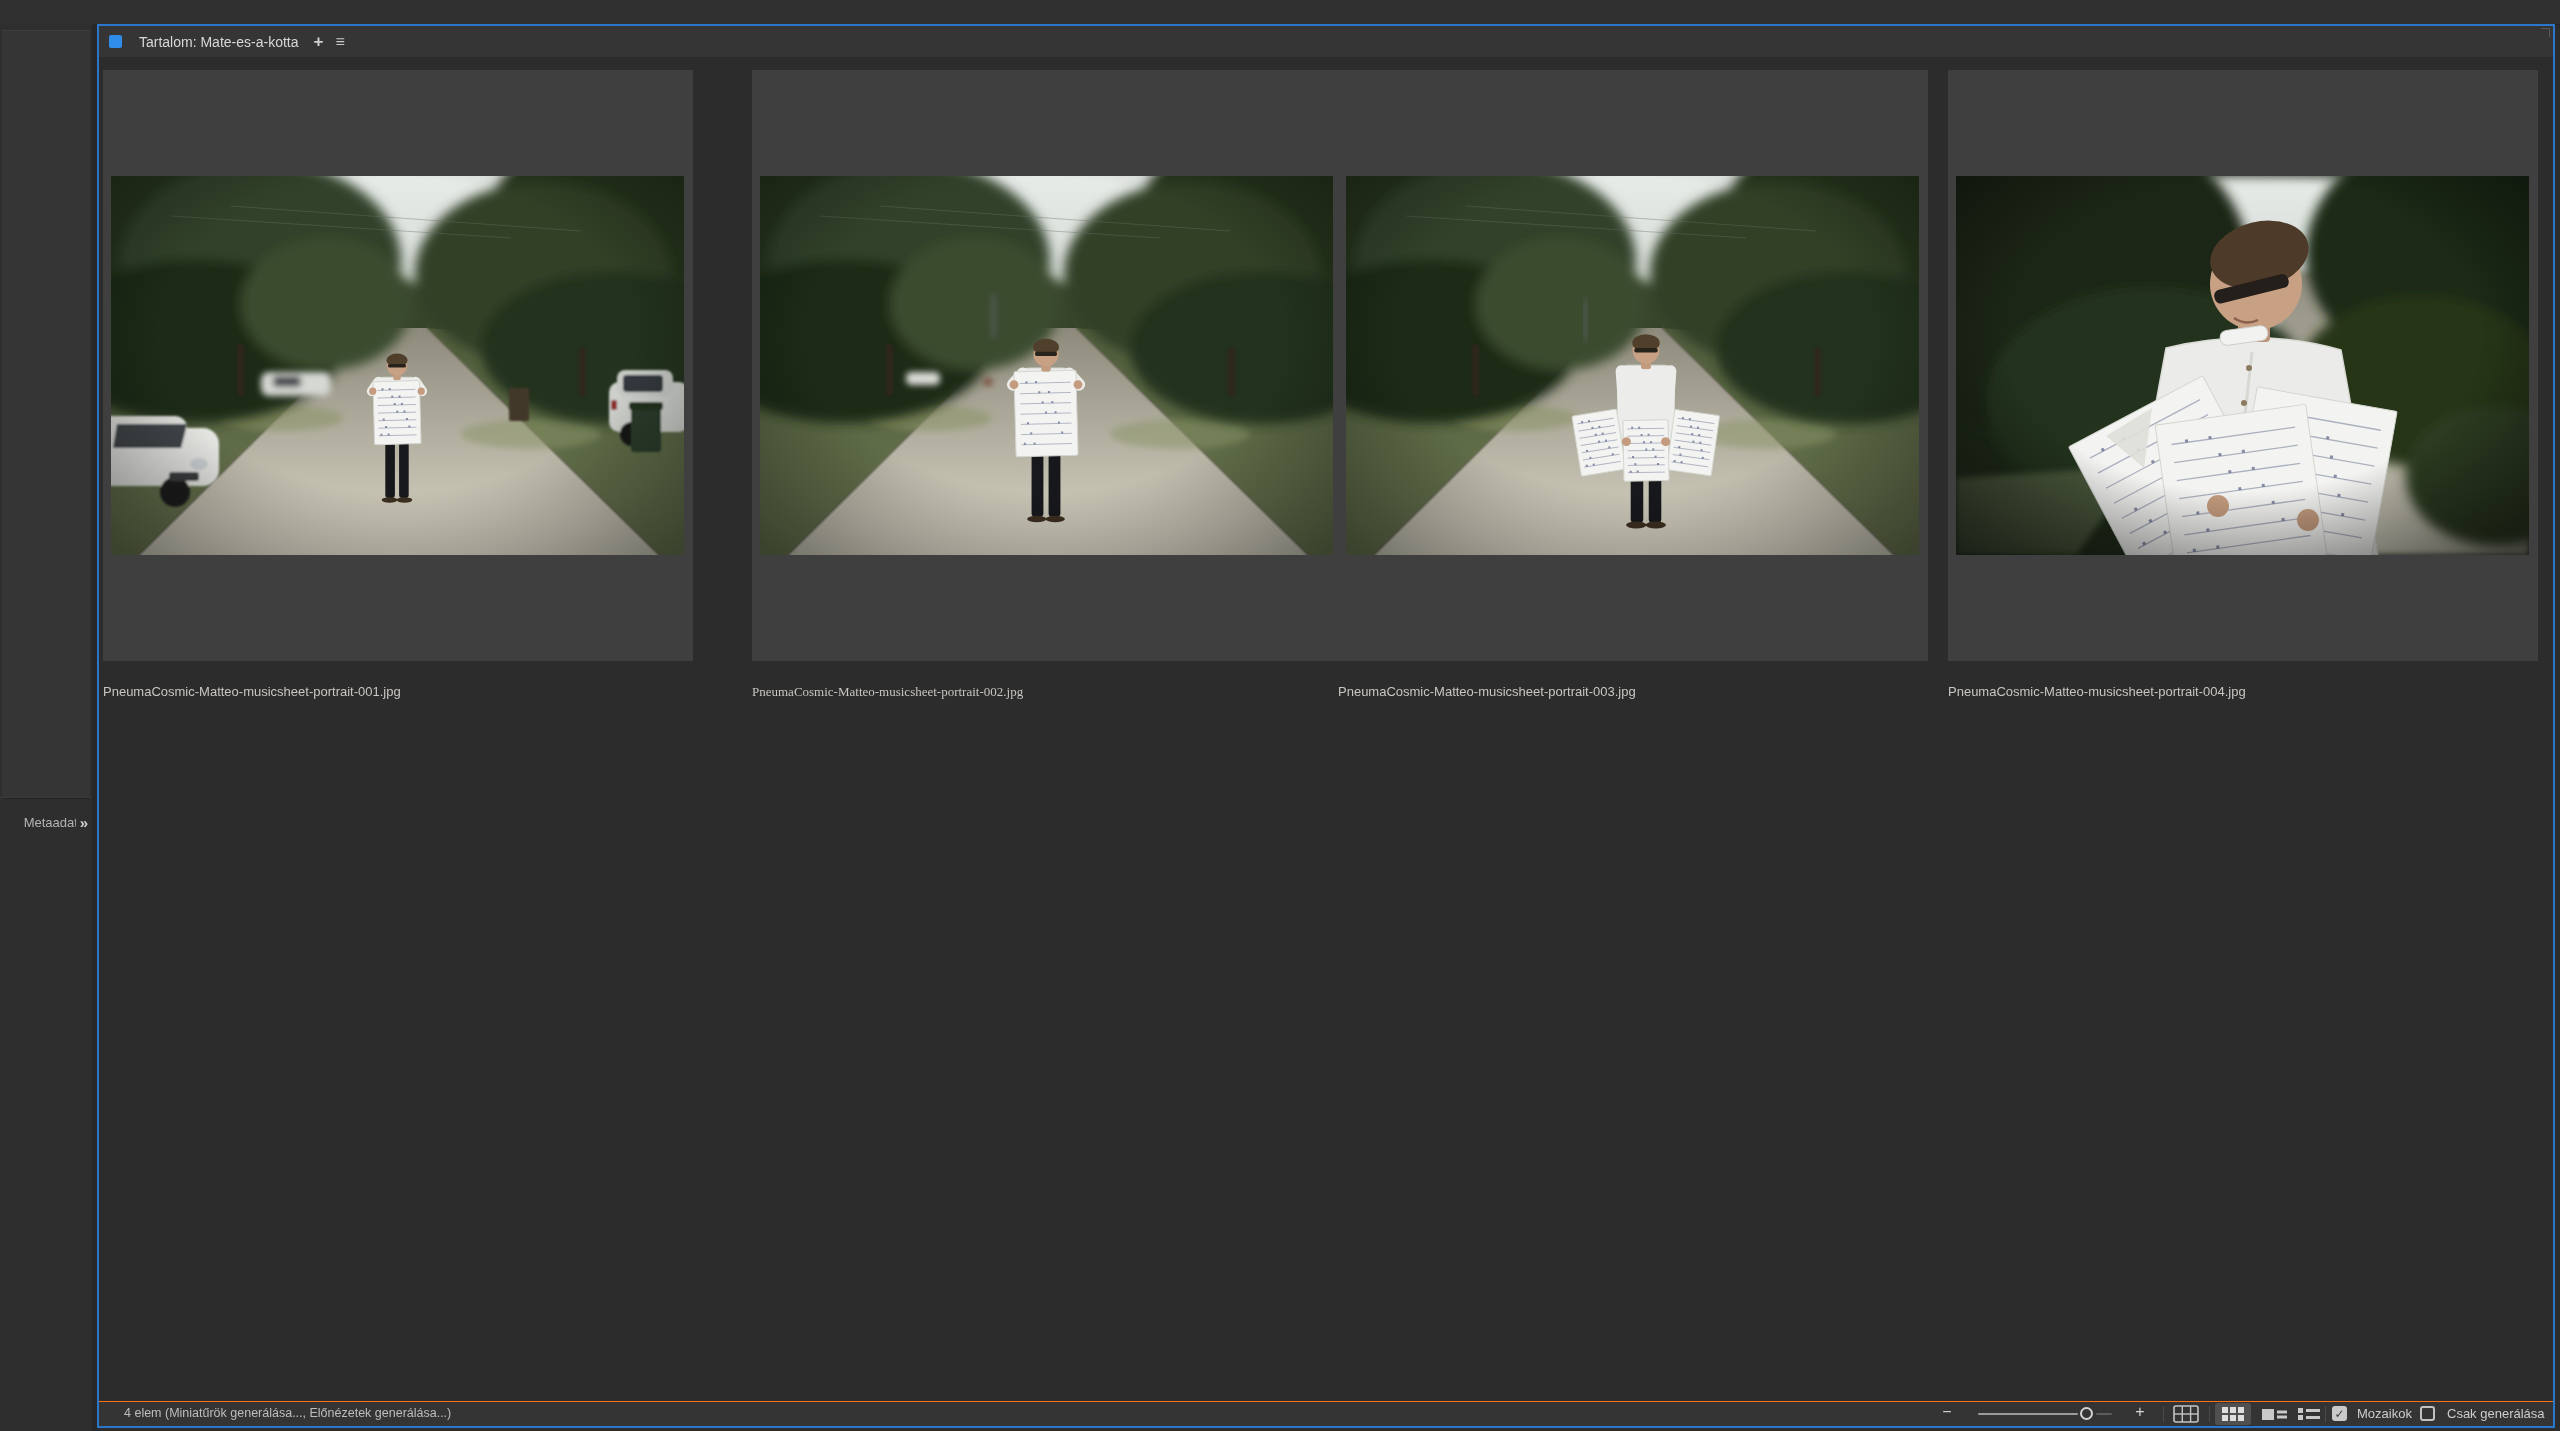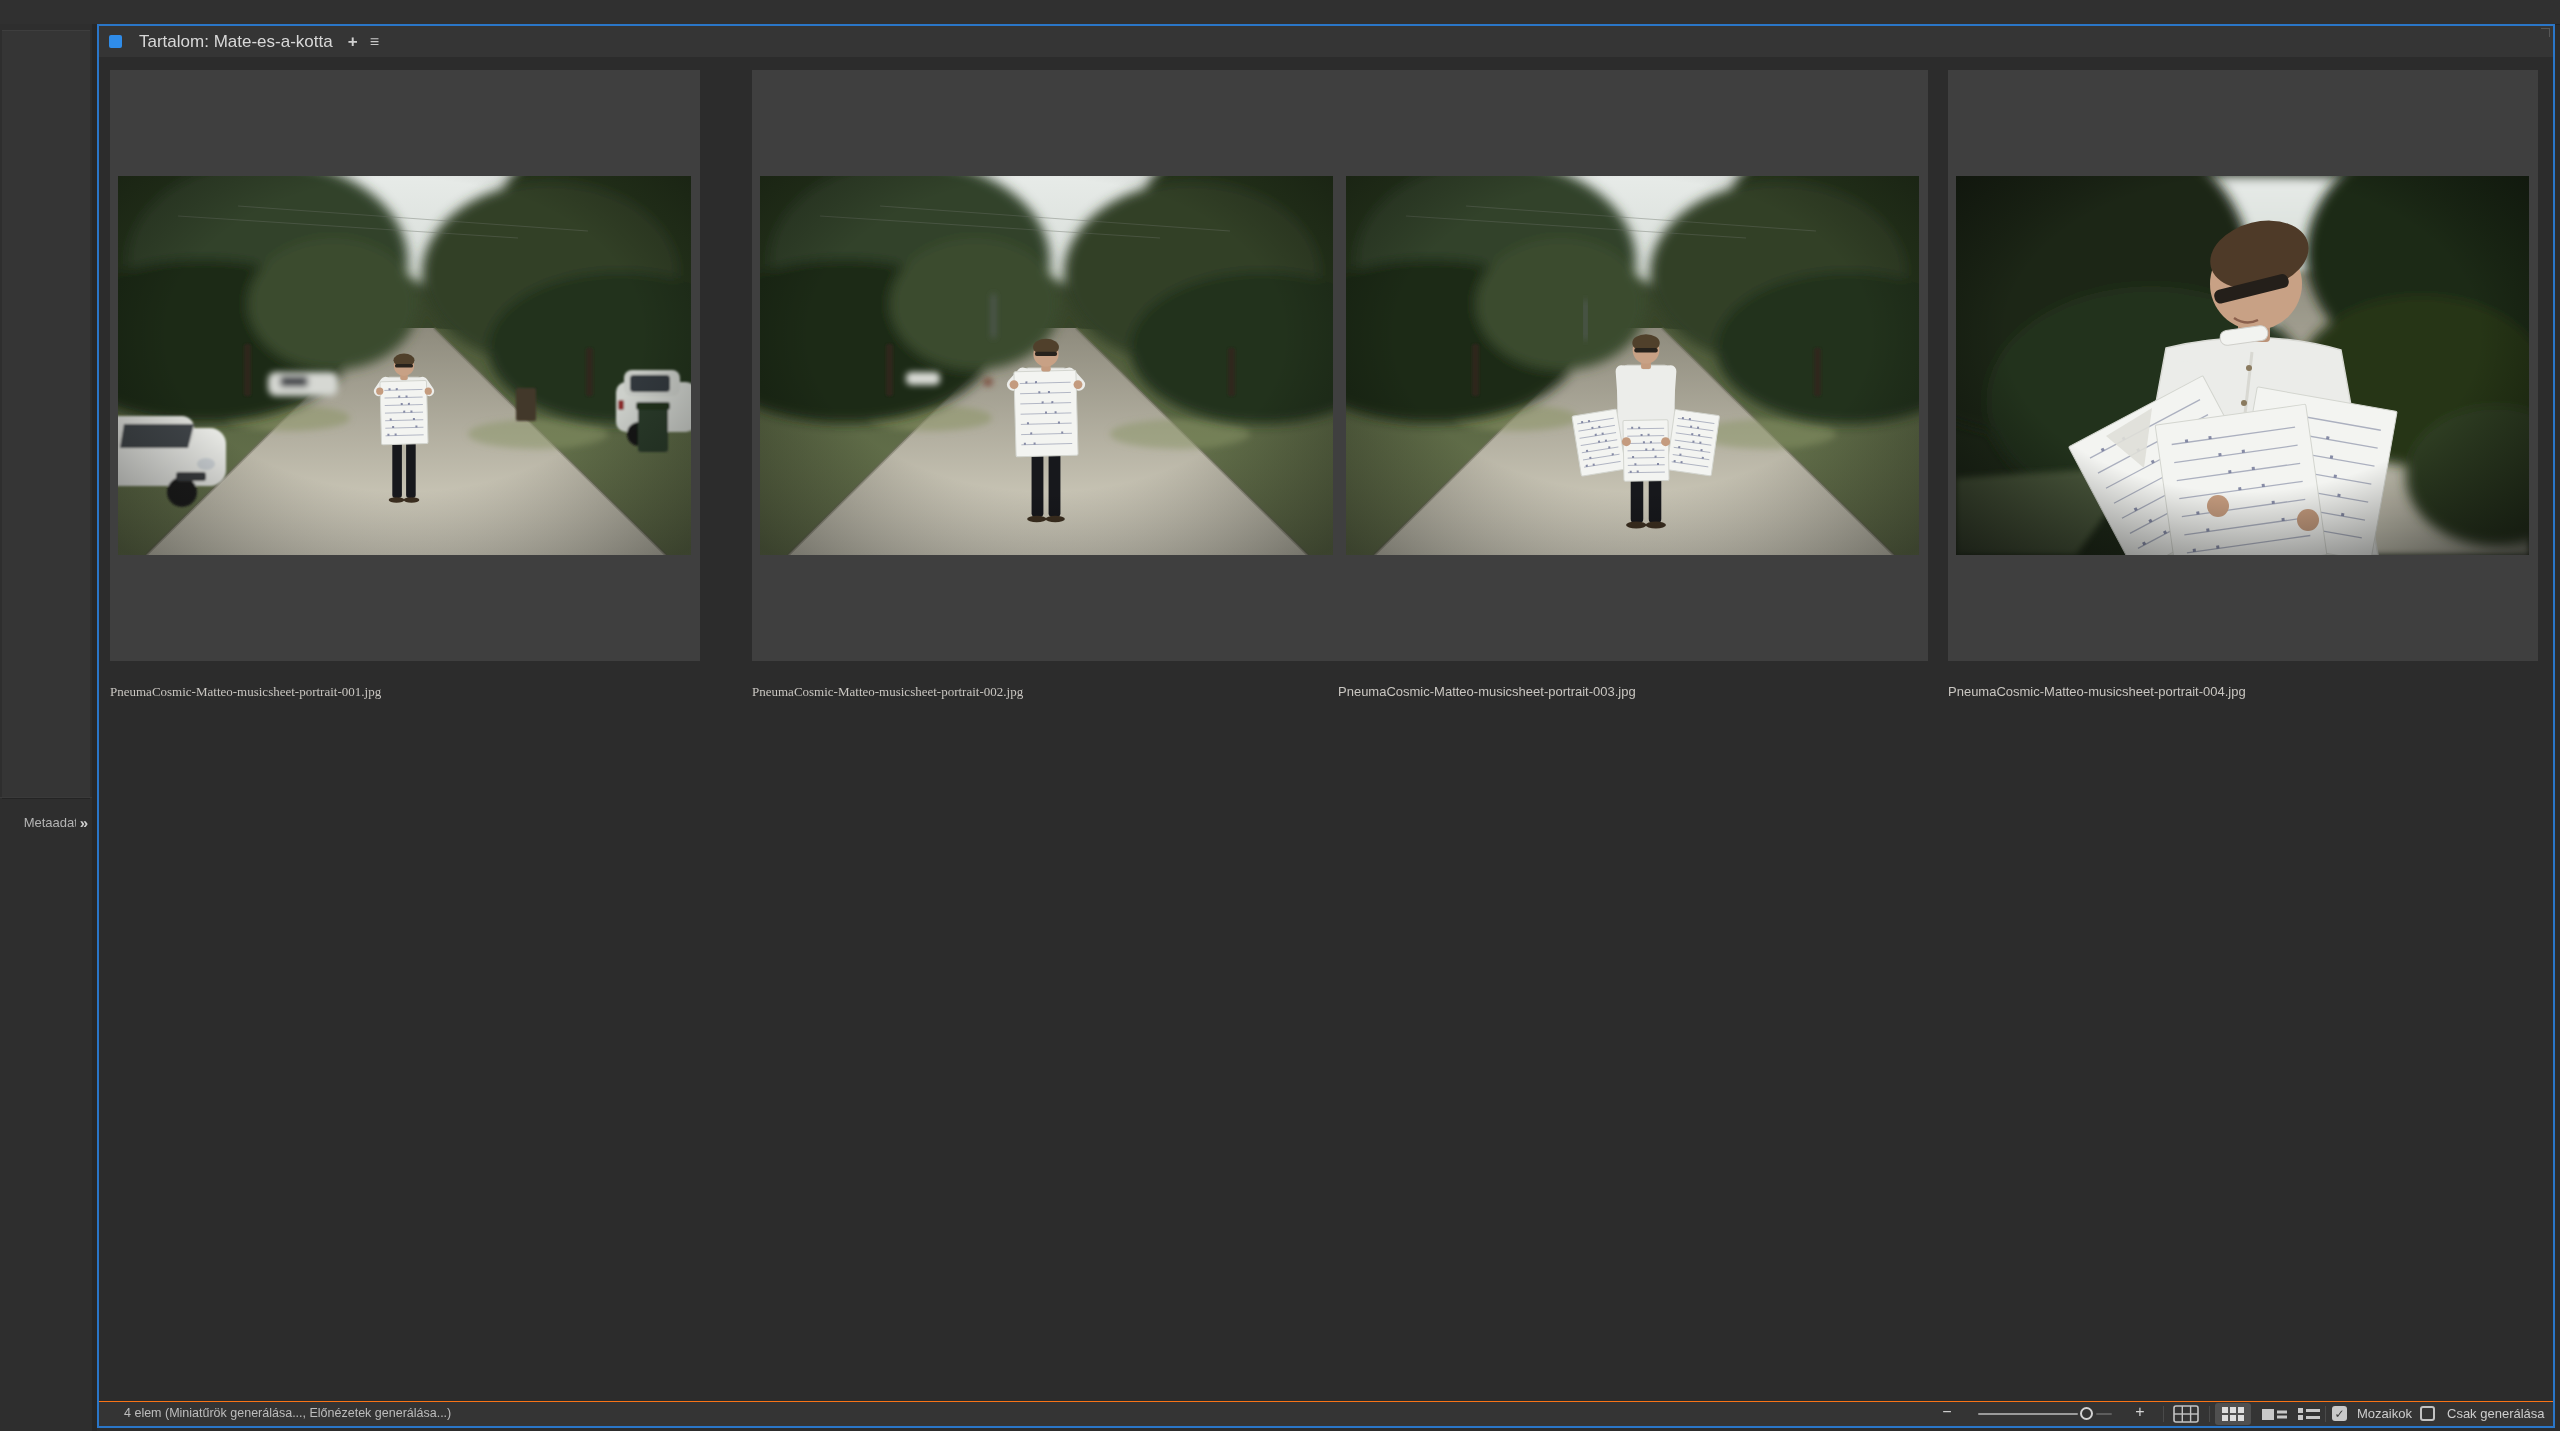--- a/index.html
+++ b/index.html
@@ -15,32 +15,32 @@
   .meta-row{position:absolute;left:0;top:773px;width:92px;height:48px;border-top:1px solid #3a3a3a;
     display:flex;align-items:center;justify-content:flex-end;color:#b4b4b4;font-size:13px;cursor:pointer;}
   .meta-label{display:block;width:52px;overflow:hidden;white-space:nowrap;margin-right:4px;}
   .meta-chevron{font-size:15px;font-weight:bold;color:#cfcfcf;letter-spacing:-2px;margin-right:6px;}
   
   .panel{position:absolute;left:97px;top:24px;width:2458px;height:1404px;box-sizing:border-box;
     border:2px solid #2a76c8;background:#2c2c2c;}
   .tabbar{position:absolute;left:0;top:0;right:0;height:31px;background:#353535;border-bottom:1px solid #272727;
     display:flex;align-items:center;}
   .tab-square{width:13px;height:13px;border-radius:2px;background:#2f8ce9;margin-left:10px;}
-  .tab-title{color:#d8d8d8;font-size:17px;margin-left:17px;}
+  .tab-title{color:#d8d8d8;font-size:14px;margin-left:17px;}
   .tab-add{color:#d0d0d0;font-size:17px;font-weight:bold;margin-left:15px;line-height:1;}
   .tab-menu{color:#c9c9c9;font-size:16px;margin-left:12px;line-height:1;}
   .corner-grip{position:absolute;right:3px;top:2px;width:8px;height:8px;opacity:.5;
     border-top:1px solid #777;border-right:1px solid #777;}
   .content{position:absolute;left:0;top:31px;right:0;bottom:24px;background:#2c2c2c;overflow:hidden;}
   .cell{position:absolute;top:13px;width:590px;height:591px;background:#3f3f3f;}
   .photo{position:absolute;left:8px;top:106px;width:573px;height:379px;background:#1d1d1d;overflow:hidden;}
   .photo svg{display:block;width:573px;height:379px;}
   .fname{position:absolute;top:627px;width:589px;height:18px;color:#c9c6c1;font-size:13px;
     white-space:nowrap;overflow:hidden;}
-  .c0{left:11px;font-family:Liberation Serif, serif;} .c1{left:653px;font-family:Liberation Serif, serif;} .c2{left:1239px;} .c3{left:1849px;}
+  .c0{left:4px;} .c1{left:653px;font-family:Liberation Serif, serif;} .c2{left:1239px;} .c3{left:1849px;}
   
   .statusbar{position:absolute;left:0;right:0;bottom:0;height:24px;background:#343434;border-top:1px solid #f97316;}
   .status-text{position:absolute;left:25px;top:4px;color:#bdbdbd;font-size:12.5px;}
   .zoom-out,.zoom-in{position:absolute;top:1px;width:20px;text-align:center;color:#d5d5d5;font-size:16px;cursor:pointer;}
   .zoom-out{left:1838px;} .zoom-in{left:2031px;}
   .trackA,.trackB{position:absolute;top:11px;height:2px;background:#9a9a9a;border-radius:1px;}
   .trackB{background:#5d5d5d;}
   .sl-thumb{position:absolute;top:5px;width:13px;height:13px;border-radius:50%;
     border:2px solid #d2d2d2;box-sizing:border-box;background:#343434;cursor:pointer;}
   .vsep{position:absolute;top:4px;width:1px;height:16px;background:#4a4a4a;}

